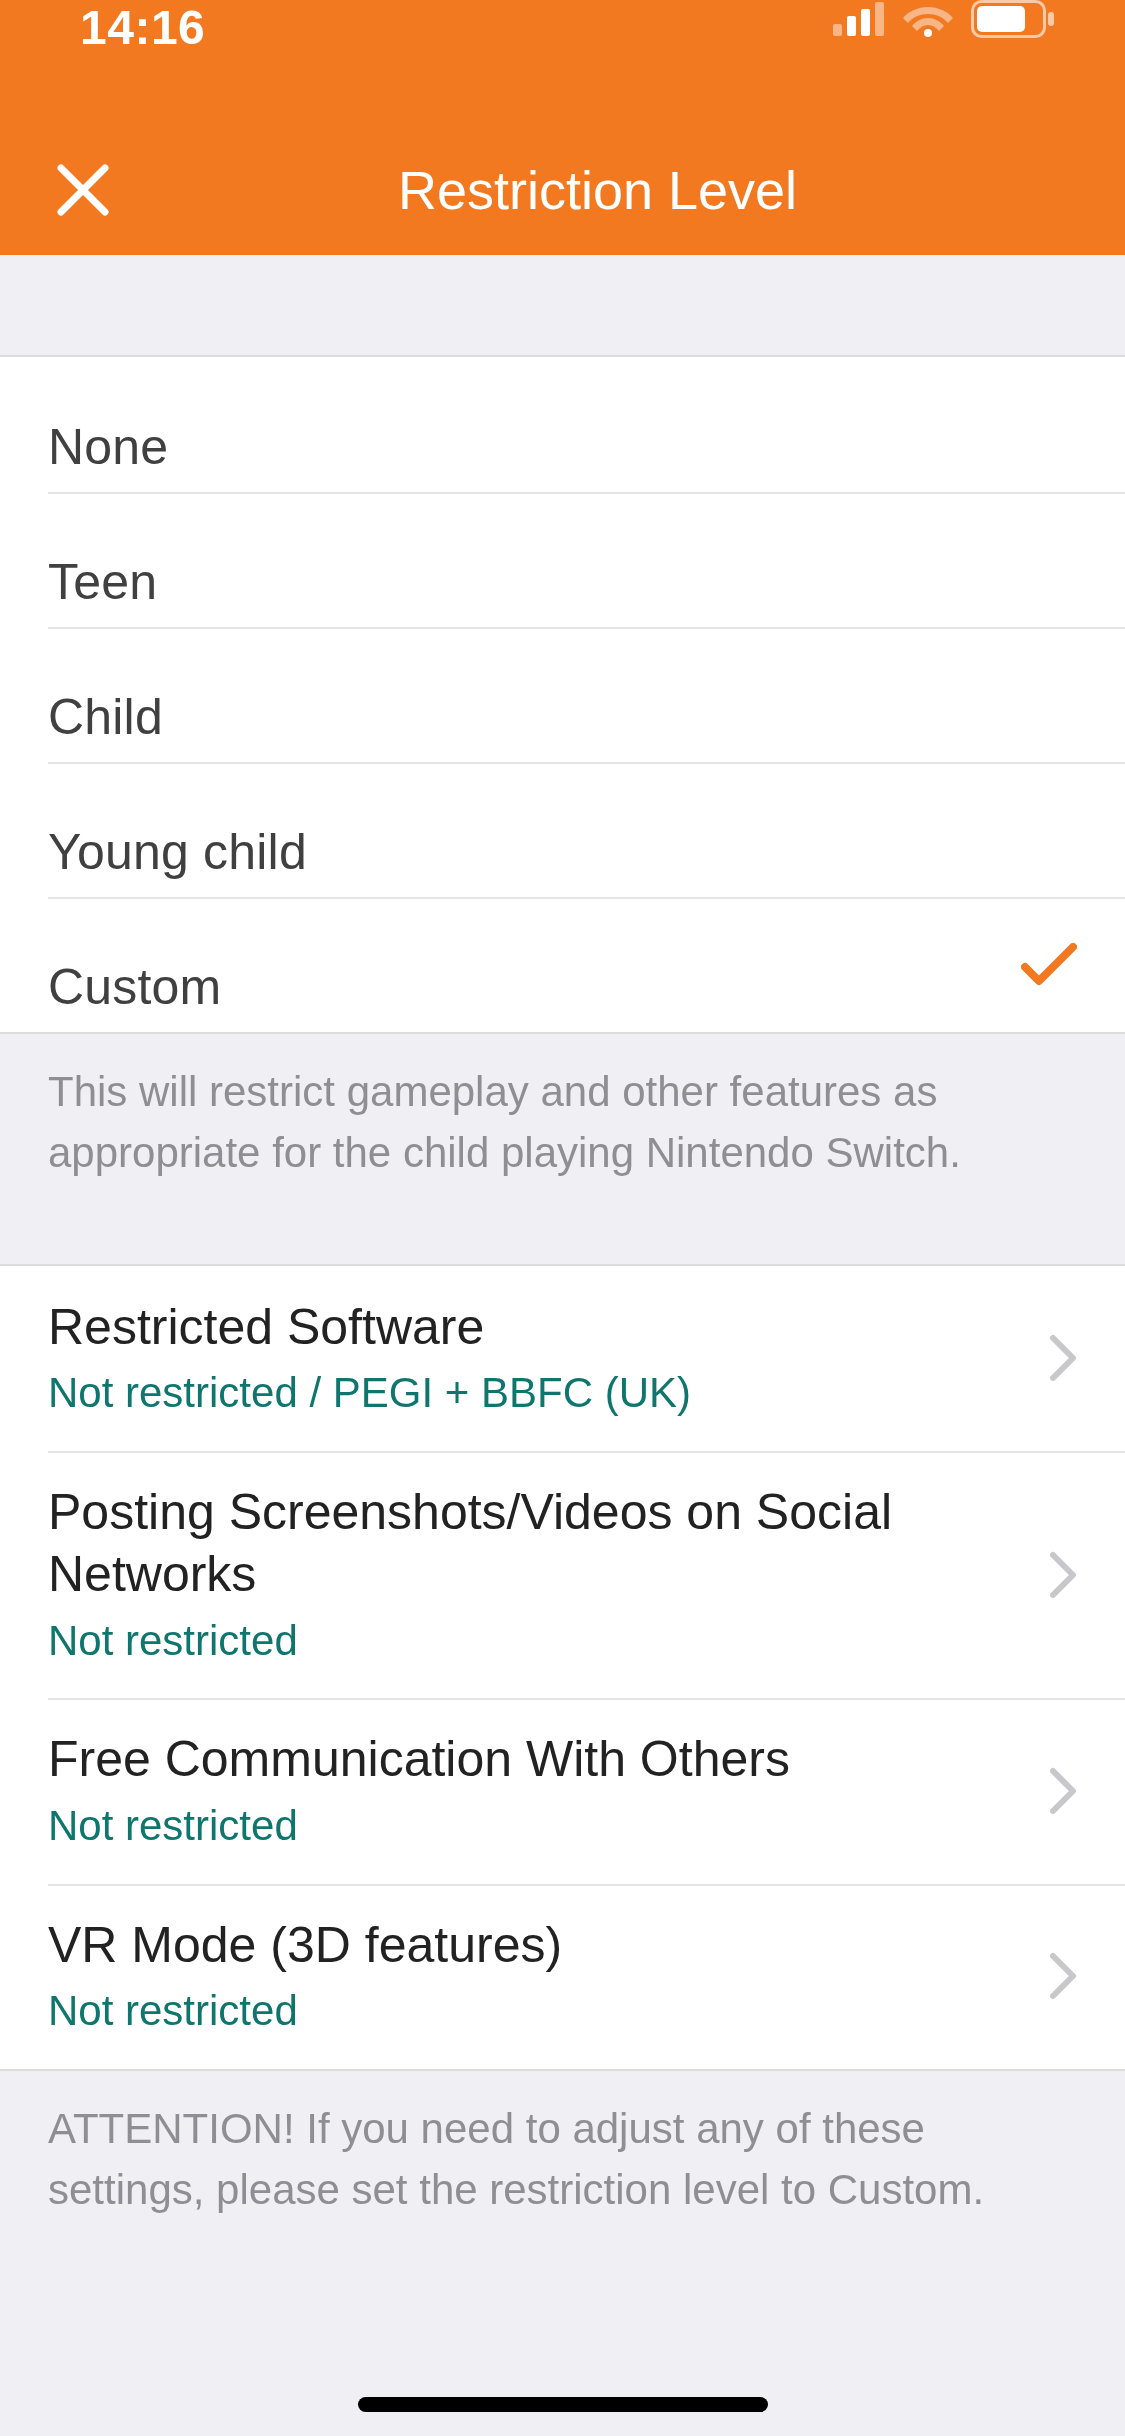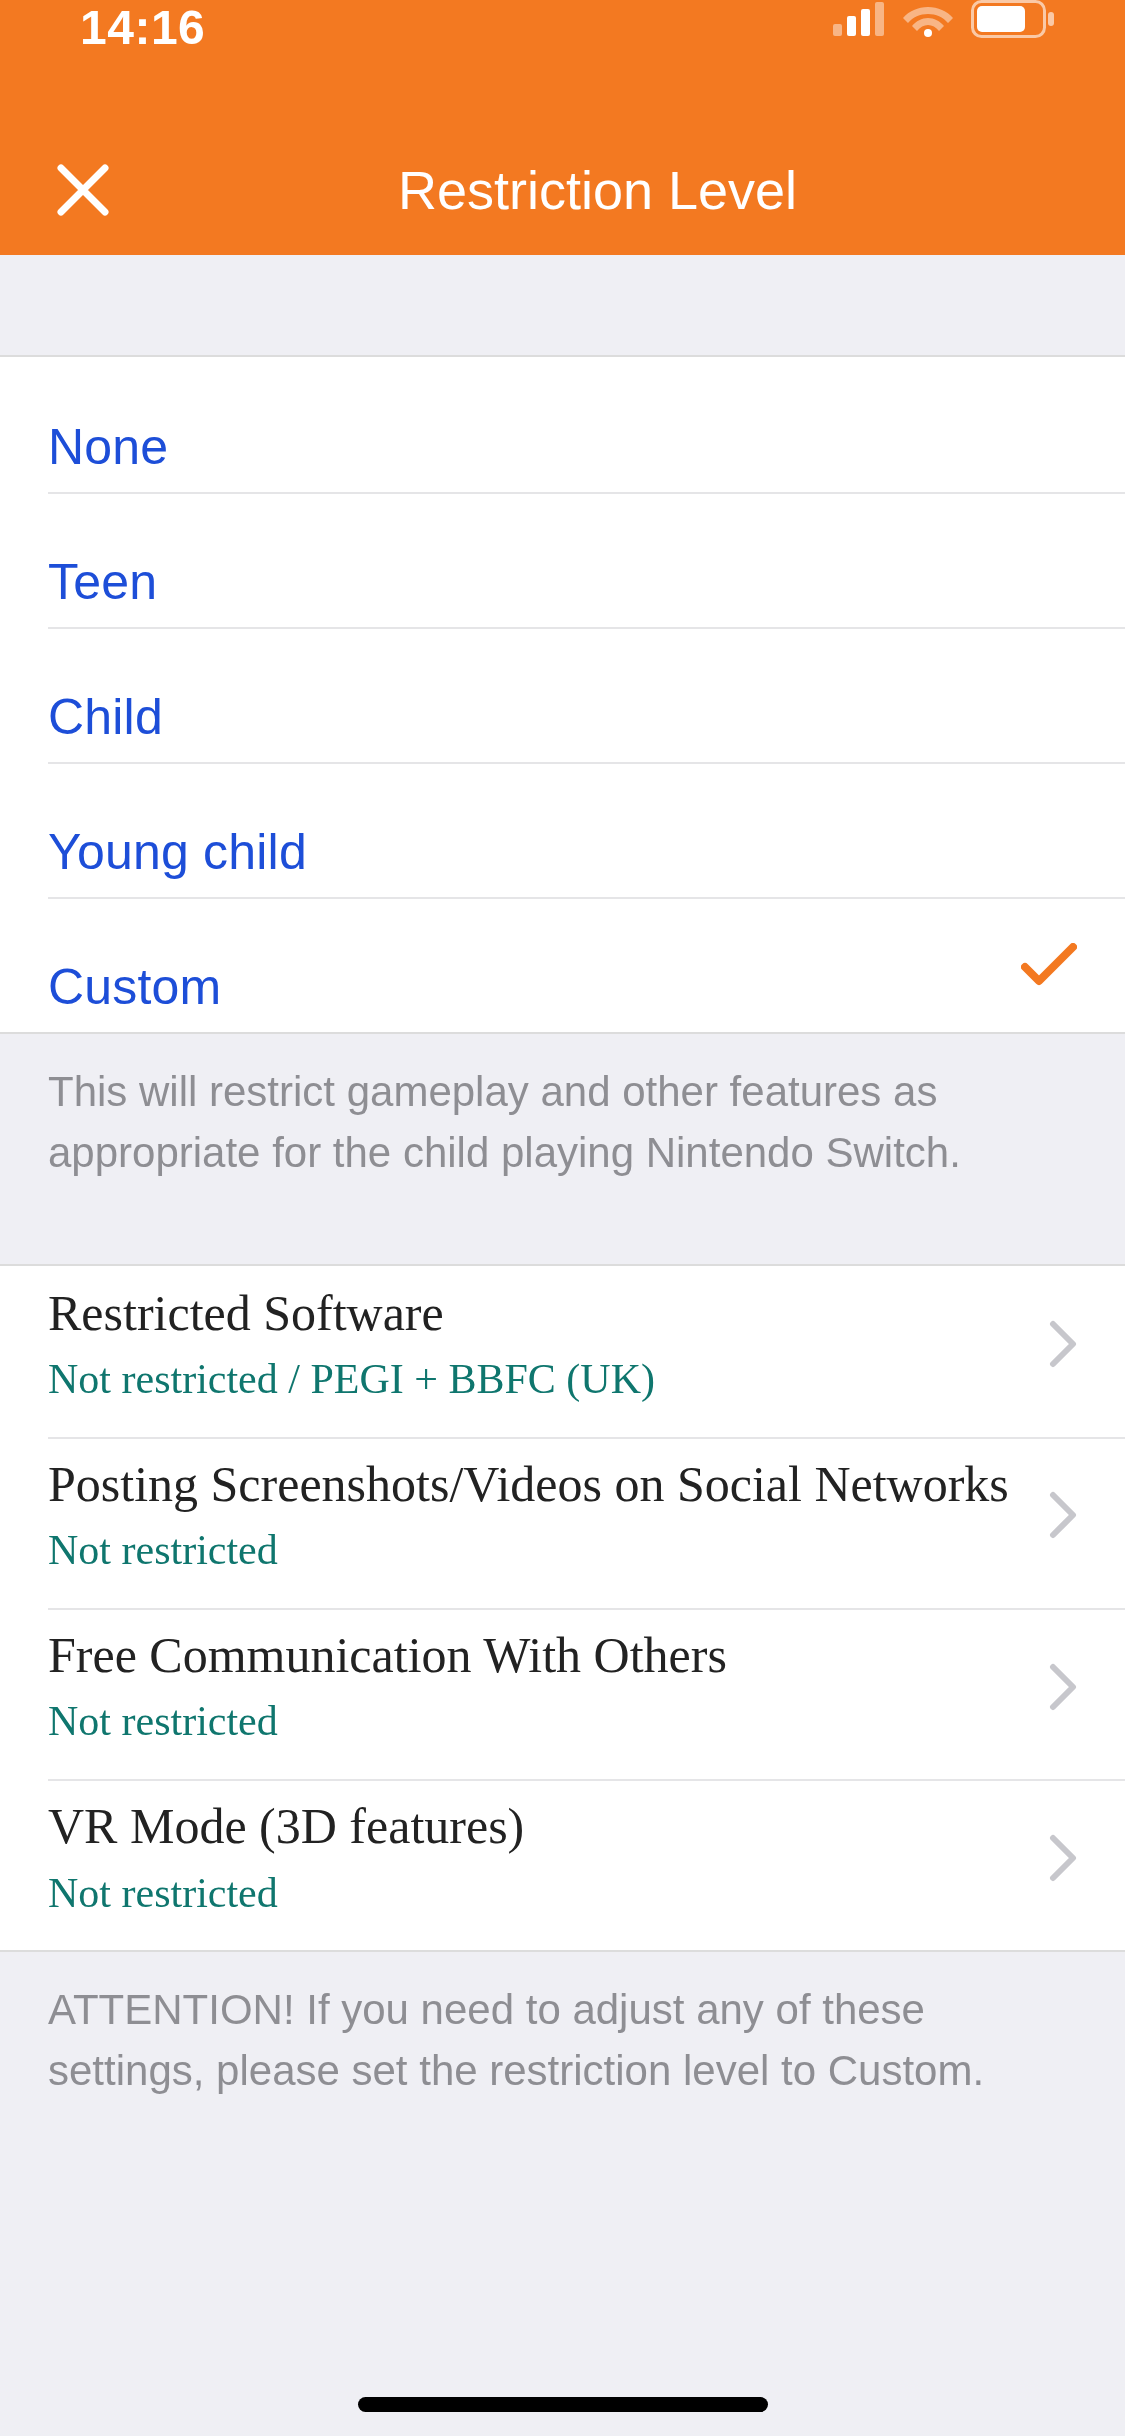--- a/index.html
+++ b/index.html
@@ -16,28 +16,28 @@
     .nav-title { font-size: 54px; font-weight: 400; flex: 1; text-align: center; }
     .save-btn { background: #fff; color: #f37921; border-radius: 999px; font-size: 46px; font-weight: 600; padding: 8px 40px 10px 40px; border: none; }
 
     
     .section-gap { height: 100px; background: #efeff4; }
 
     
     .group { background: #fff; border-top: 2px solid #dcdcdc; border-bottom: 2px solid #dcdcdc; }
     .row { display: flex; align-items: center; min-height: 135px; padding: 0 48px; position: relative; }
     .row + .row::before { content: ""; position: absolute; top: 0; left: 48px; right: 0; height: 2px; background: #e5e5e7; }
-    .row-label { font-size: 50px; color: #1d4ed8; font-weight: 400; letter-spacing: 0.2px; margin-top: 44px; }
+    .row-label { font-size: 50px; color: #404040; font-weight: 400; letter-spacing: 0.2px; margin-top: 44px; }
     .row-check { margin-left: auto; color: #f37921; }
 
     
     .group-footer { padding: 28px 48px 40px 48px; font-size: 42px; line-height: 1.45; color: #8e8e93; background: #efeff4; }
 
     
-    .detail-row { min-height: 170px; padding-top: 16px; padding-bottom: 30px; align-items: center; font-family: Liberation Serif, serif; }
+    .detail-row { min-height: 170px; padding-top: 30px; padding-bottom: 30px; align-items: center; }
     .detail-text { display: flex; flex-direction: column; gap: 8px; padding-right: 40px; }
     .detail-title { font-size: 50px; color: #222; line-height: 1.25; }
     .detail-sub { font-size: 42px; color: #0f766e; line-height: 1.3; }
     .chevron { margin-left: auto; color: #c7c7cc; flex: 0 0 auto; }
 
     
     .home-indicator { position: absolute; bottom: 24px; left: 50%; transform: translateX(-50%); width: 410px; height: 15px; background: #000; border-radius: 999px; }
 
     .screen { position: relative; width: 1125px; height: 2436px; overflow: hidden; background: #efeff4; }
 

